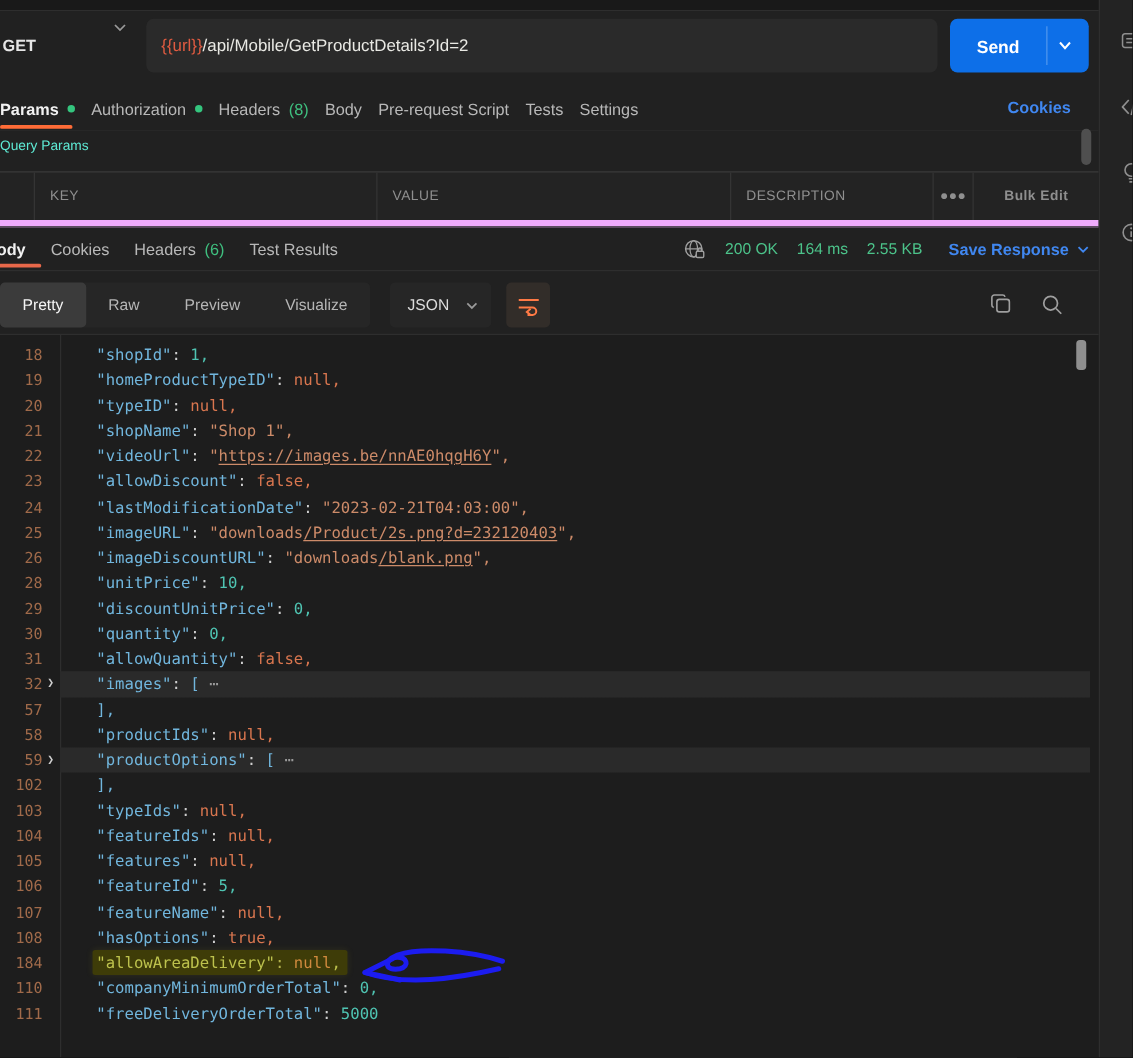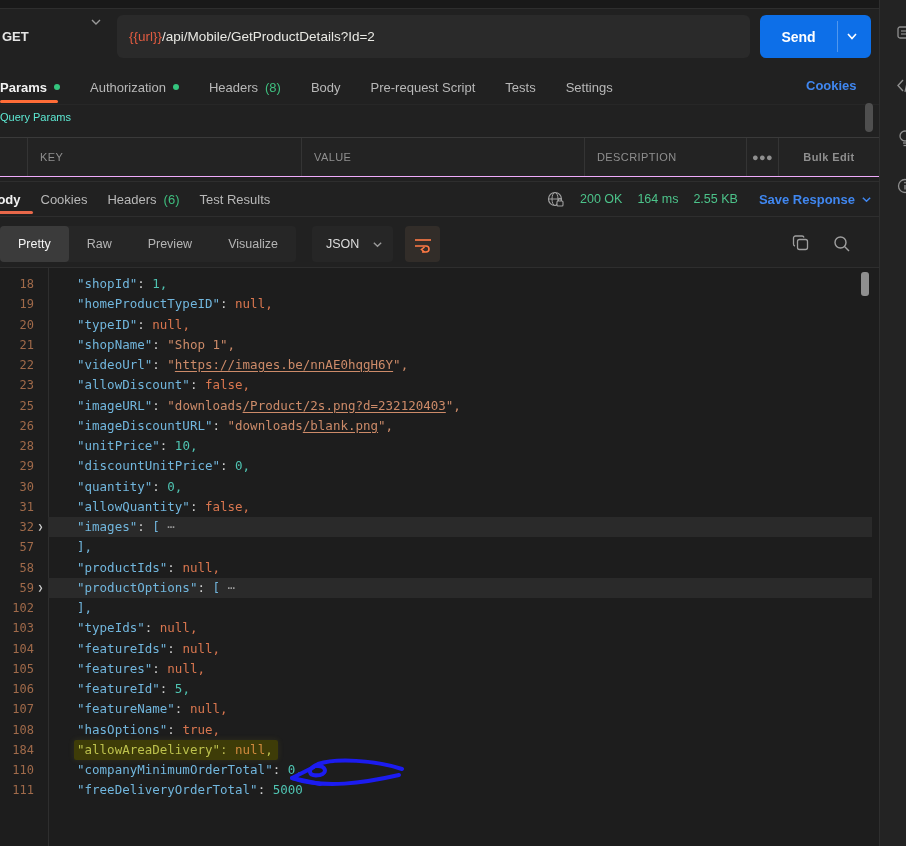--- a/index.html
+++ b/index.html
@@ -19,34 +19,34 @@
   #url-box .inner{padding-left:12px;white-space:nowrap;overflow:hidden;}
   .env-var{color:#e05b41;}
   .url-path{color:#e9e9e4;}
   #send-button{left:760px;top:15px;width:111px;height:43px;background:#0d6fe8;border-radius:6px;cursor:pointer;}
   #send-label{position:absolute;left:0;top:0;width:77px;height:43px;display:flex;align-items:center;justify-content:center;
               color:#fff;font-size:14px;font-weight:bold;}
   #send-split{position:absolute;left:77px;top:6px;width:1px;height:31px;background:rgba(255,255,255,.28);}
   #send-chevron{position:absolute;left:85px;top:14px;}
 
   
-  #req-tabs{left:0;top:72px;height:30px;display:flex;align-items:center;gap:30px;font-size:13px;text-align:center;}
+  #req-tabs{left:0;top:72px;height:30px;display:flex;align-items:center;gap:13px;font-size:13px;text-align:center;}
   .tab{color:#b8b8b8;cursor:pointer;display:flex;align-items:center;gap:7px;white-space:nowrap;}
   .tab.active{color:#f2f2f2;font-weight:bold;}
   .tab .dot{width:6px;height:6px;border-radius:50%;background:#34c57e;}
   .tab .badge{color:#3fbf7f;}
   #params-underline{left:0;top:100px;width:58px;height:3px;background:#ff6c37;border-radius:2px;}
   #cookies-link{left:806px;top:78px;font-size:13px;font-weight:bold;color:#4087f0;cursor:pointer;}
   #tabs-border{left:0;top:104px;width:879px;height:1px;background:#272727;}
 
   
   #qp-title{left:0;top:111px;font-size:11px;color:#5eead4;}
   #qp-table{left:0;top:137px;width:879px;height:38px;display:grid;
             grid-template-columns:28px 274px 283px 162px 32px 100px;
-            border-top:1px solid #3a3a3a;border-bottom:1px solid #f0abfc;background:#232323;}
+            border-top:1px solid #3a3a3a;border-bottom:6px solid #f0abfc;background:#232323;}
   #qp-table .cell{display:flex;align-items:center;border-right:1px solid #343434;
                   font-size:11px;letter-spacing:.4px;color:#8f8f8f;padding-left:12px;}
   #qp-table .cell:last-child{border-right:none;}
   #qp-more{justify-content:center !important;padding-left:0 !important;color:#9a9a9a;font-size:8px;letter-spacing:1.5px;cursor:pointer;}
   #qp-bulk{justify-content:center !important;padding-left:0 !important;color:#e3e3e3;font-weight:bold;font-size:12px;
            letter-spacing:0;cursor:pointer;}
   #qp-sliver{left:0;top:175px;width:879px;height:6px;border-bottom:1px solid #2e2e2e;}
 
   
   #res-tabs{left:-12px;top:185px;height:28px;display:flex;align-items:center;gap:20px;font-size:13px;}
@@ -250,20 +250,21 @@
 
   <div class="abs" id="code-area">
     <div id="gutter-border"></div>
     <div id="code-lines">
         <div class="code-line"><span class="ln">18</span><span class="fold"></span><span class="cl"><span class="k">"shopId"</span><span class="p">: </span><span class="num">1,</span></span></div>
         <div class="code-line"><span class="ln">19</span><span class="fold"></span><span class="cl"><span class="k">"homeProductTypeID"</span><span class="p">: </span><span class="kw">null</span><span class="kw">,</span></span></div>
         <div class="code-line"><span class="ln">20</span><span class="fold"></span><span class="cl"><span class="k">"typeID"</span><span class="p">: </span><span class="kw">null</span><span class="kw">,</span></span></div>
         <div class="code-line"><span class="ln">21</span><span class="fold"></span><span class="cl"><span class="k">"shopName"</span><span class="p">: </span><span class="str">"Shop 1</span><span class="str">",</span></span></div>
         <div class="code-line"><span class="ln">22</span><span class="fold"></span><span class="cl"><span class="k">"videoUrl"</span><span class="p">: </span><span class="str">"</span><span class="lnk">https://images.be/nnAE0hqgH6Y</span><span class="str">",</span></span></div>
         <div class="code-line"><span class="ln">23</span><span class="fold"></span><span class="cl"><span class="k">"allowDiscount"</span><span class="p">: </span><span class="kw">false</span><span class="kw">,</span></span></div>
+        <div class="code-line"><span class="ln">24</span><span class="fold"></span><span class="cl"><span class="k">"lastModificationDate"</span><span class="p">: </span><span class="str">"2023-02-21T04:03:00</span><span class="str">",</span></span></div>
         <div class="code-line"><span class="ln">25</span><span class="fold"></span><span class="cl"><span class="k">"imageURL"</span><span class="p">: </span><span class="str">"downloads</span><span class="lnk">/Product/2s.png?d=232120403</span><span class="str">",</span></span></div>
         <div class="code-line"><span class="ln">26</span><span class="fold"></span><span class="cl"><span class="k">"imageDiscountURL"</span><span class="p">: </span><span class="str">"downloads</span><span class="lnk">/blank.png</span><span class="str">",</span></span></div>
         <div class="code-line"><span class="ln">28</span><span class="fold"></span><span class="cl"><span class="k">"unitPrice"</span><span class="p">: </span><span class="num">10,</span></span></div>
         <div class="code-line"><span class="ln">29</span><span class="fold"></span><span class="cl"><span class="k">"discountUnitPrice"</span><span class="p">: </span><span class="num">0,</span></span></div>
         <div class="code-line"><span class="ln">30</span><span class="fold"></span><span class="cl"><span class="k">"quantity"</span><span class="p">: </span><span class="num">0,</span></span></div>
         <div class="code-line"><span class="ln">31</span><span class="fold"></span><span class="cl"><span class="k">"allowQuantity"</span><span class="p">: </span><span class="kw">false</span><span class="kw">,</span></span></div>
         <div class="code-line rowhl"><span class="ln">32</span><span class="fold">❯</span><span class="cl"><span class="k">"images"</span><span class="p">: </span><span class="br">[</span><span class="ell"> ⋯</span></span></div>
         <div class="code-line"><span class="ln">57</span><span class="fold"></span><span class="cl"><span class="br">],</span></span></div>
         <div class="code-line"><span class="ln">58</span><span class="fold"></span><span class="cl"><span class="k">"productIds"</span><span class="p">: </span><span class="kw">null</span><span class="kw">,</span></span></div>
         <div class="code-line rowhl"><span class="ln">59</span><span class="fold">❯</span><span class="cl"><span class="k">"productOptions"</span><span class="p">: </span><span class="br">[</span><span class="ell"> ⋯</span></span></div>

